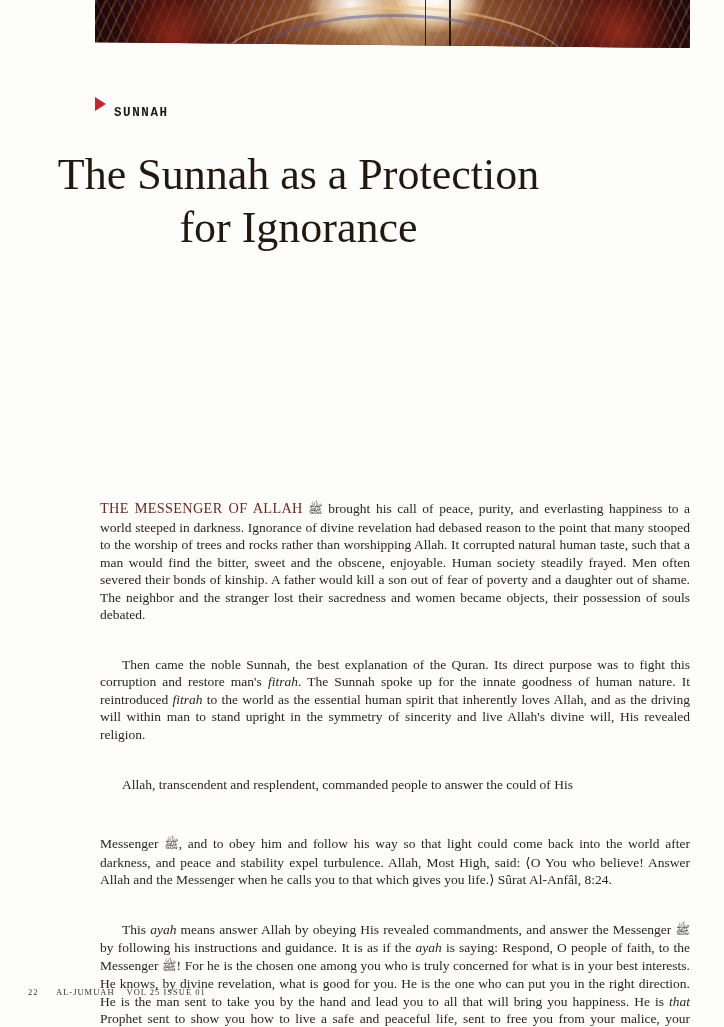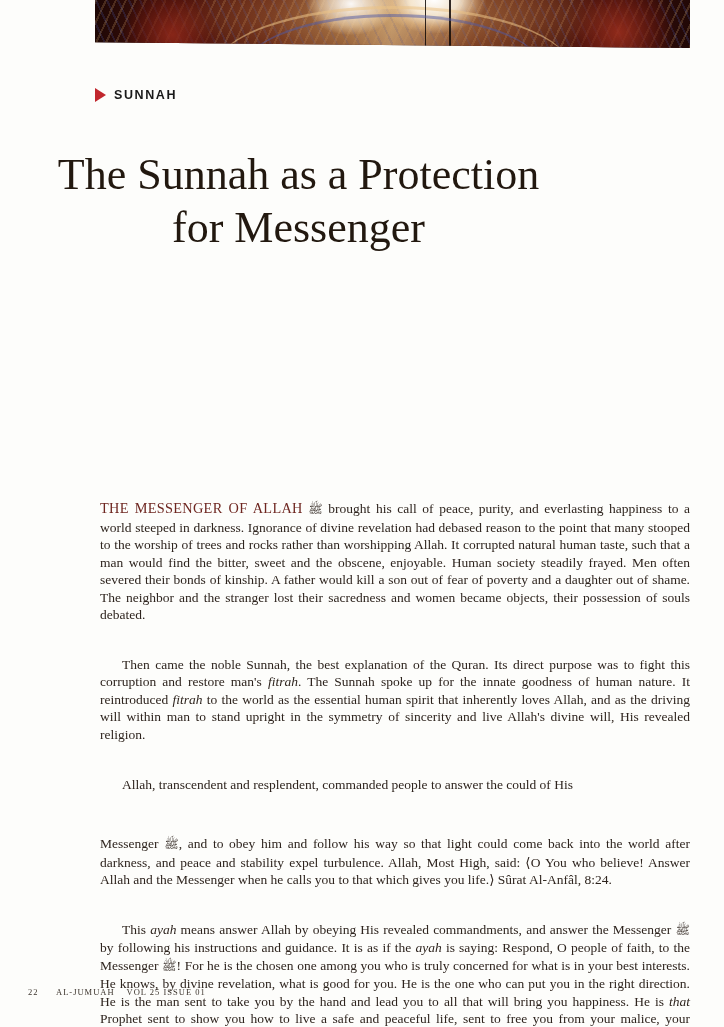--- a/index.html
+++ b/index.html
@@ -38,22 +38,22 @@
   .cord.c2{left:59.5%;width:2px;}
   
   .section-label{
     position:absolute;left:95px;top:88px;display:flex;align-items:center;gap:8px;
   }
   .section-arrow{
     width:0;height:0;border-left:11px solid #c1272d;
     border-top:7px solid transparent;border-bottom:7px solid transparent;
   }
   .section-label-text{
-    font-family:Liberation Sans, sans-serif;
-    font-weight:bold;font-size:12.5px;letter-spacing:1.6px;color:#191919;
+    font-family:Liberation Mono, monospace;
+    font-weight:bold;font-size:12.5px;letter-spacing:1.6px;color:#191919;margin-top:18px;
   }
   
   .title{
     position:absolute;left:0;top:148px;width:597px;text-align:center;
     font-size:44px;line-height:53px;font-weight:normal;color:#22180f;margin:0;
     font-family:"Liberation Serif","DejaVu Serif",serif;
   }
   
   .columns{
     position:absolute;left:100px;top:500px;width:590px;display:flex;gap:42px;flex-direction:column;
@@ -85,21 +85,21 @@
     <div class="cord c2"></div>
   </div>
 
   <div class="section-label">
     <span class="section-arrow"></span>
     <span class="section-label-text">SUNNAH</span>
   </div>
 
   <h1 class="title">
     <span>The Sunnah as a Protection</span><br>
-    <span>for Messenger</span>
+    <span>for Ignorance</span>
   </h1>
 
   <div class="columns">
     <div class="col">
         <p><span class="lead-caps">THE MESSENGER OF ALLAH</span> <span class="saw">ﷺ</span> brought his call of peace, purity, and everlasting happiness to a world steeped in darkness. Ignorance of divine revelation had debased reason to the point that many stooped to the worship of trees and rocks rather than worshipping Allah. It corrupted natural human taste, such that a man would find the bitter, sweet and the obscene, enjoyable. Human society steadily frayed. Men often severed their bonds of kinship. A father would kill a son out of fear of poverty and a daughter out of shame. The neighbor and the stranger lost their sacredness and women became objects, their possession of souls debated.</p>
         <p class="indent">Then came the noble Sunnah, the best explanation of the Quran. Its direct purpose was to fight this corruption and restore man's <i>fitrah</i>. The Sunnah spoke up for the innate goodness of human nature. It reintroduced <i>fitrah</i> to the world as the essential human spirit that inherently loves Allah, and as the driving will within man to stand upright in the symmetry of sincerity and live Allah's divine will, His revealed religion.</p>
         <p class="indent">Allah, transcendent and resplendent, commanded people to answer the could of His</p>
       </div>
     <div class="col">
         <p>Messenger <span class="saw">ﷺ</span>, and to obey him and follow his way so that light could come back into the world after darkness, and peace and stability expel turbulence. Allah, Most High, said: ⟨O You who believe! Answer Allah and the Messenger when he calls you to that which gives you life.⟩ Sûrat Al-Anfâl, 8:24.</p>

